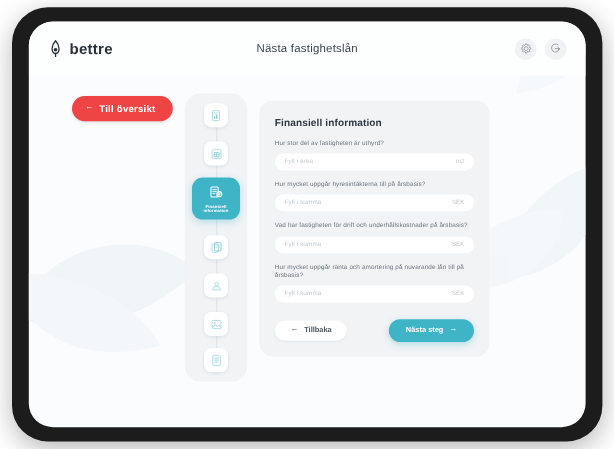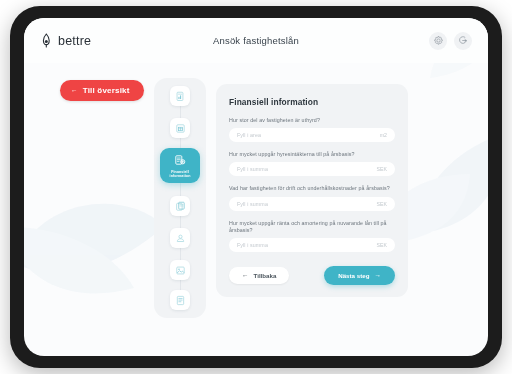--- a/index.html
+++ b/index.html
@@ -41,21 +41,21 @@
     position: absolute; left: 0; top: 0; right: 0;
     height: 45px;
     background: #fdfefe;
     display: flex; align-items: center;
     padding: 0 16px;
     z-index: 5;
   }
   #logo { display: flex; align-items: center; gap: 5px; }
   #logo .mark { width: 13px; height: 15px; }
   #logo .word {
-    font-size: 12.5px; font-weight: 400; color: #2a3138; letter-spacing: .2px;
+    font-size: 12.5px; font-weight: 700; color: #2a3138; letter-spacing: .2px;
   }
   #page-title {
     position: absolute; left: 0; right: 0; top: 0; height: 45px;
     display: flex; align-items: center; justify-content: center;
     font-size: 9.5px; color: #39434c; letter-spacing: .2px;
     pointer-events: none;
   }
   #header-actions {
     margin-left: auto; display: flex; align-items: center; gap: 7px;
     z-index: 2;
@@ -217,21 +217,21 @@
         <span class="mark">
           <svg width="13" height="15" viewBox="0 0 13 15">
             <path d="M6.3 1 C 6.3 1, 3.4 4.2, 3.4 7.4 C 3.4 10.2, 4.7 11.6, 6.3 11.6 C 7.9 11.6, 9.2 10.2, 9.2 7.4 C 9.2 4.2, 6.3 1, 6.3 1 Z" fill="none" stroke="#2a3138" stroke-width="1.1"></path>
             <circle cx="6.3" cy="8.4" r="1.5" fill="#2a3138"></circle>
             <path d="M6.3 11.8 L6.3 14" stroke="#2a3138" stroke-width="1.1" stroke-linecap="round"></path>
           </svg>
         </span>
         <span class="word">bettre</span>
       </div>
 
-      <div id="page-title">Ansök fastighetslån</div>
+      <div id="page-title">Nästa fastighetslån</div>
 
       <div id="header-actions">
         <div class="circ-btn">
           <span>
             <svg width="9" height="9" viewBox="0 0 16 16">
               <path d="M8 5.2 a2.8 2.8 0 1 0 0 5.6 a2.8 2.8 0 1 0 0-5.6 z M7 .9 h2 l.3 1.7 1.3.6 1.5-1 1.4 1.4 -1 1.5 .6 1.3 1.7.3 v2 l-1.7.3 -.6 1.3 1 1.5 -1.4 1.4 -1.5-1 -1.3.6 -.3 1.7 h-2 l-.3-1.7 -1.3-.6 -1.5 1 -1.4-1.4 1-1.5 -.6-1.3 -1.7-.3 v-2 l1.7-.3 .6-1.3 -1-1.5 1.4-1.4 1.5 1 1.3-.6 z" fill="none" stroke="#8b949c" stroke-width="1.1" stroke-linejoin="round"></path>
             </svg>
           </span>
         </div>
         <div class="circ-btn">

